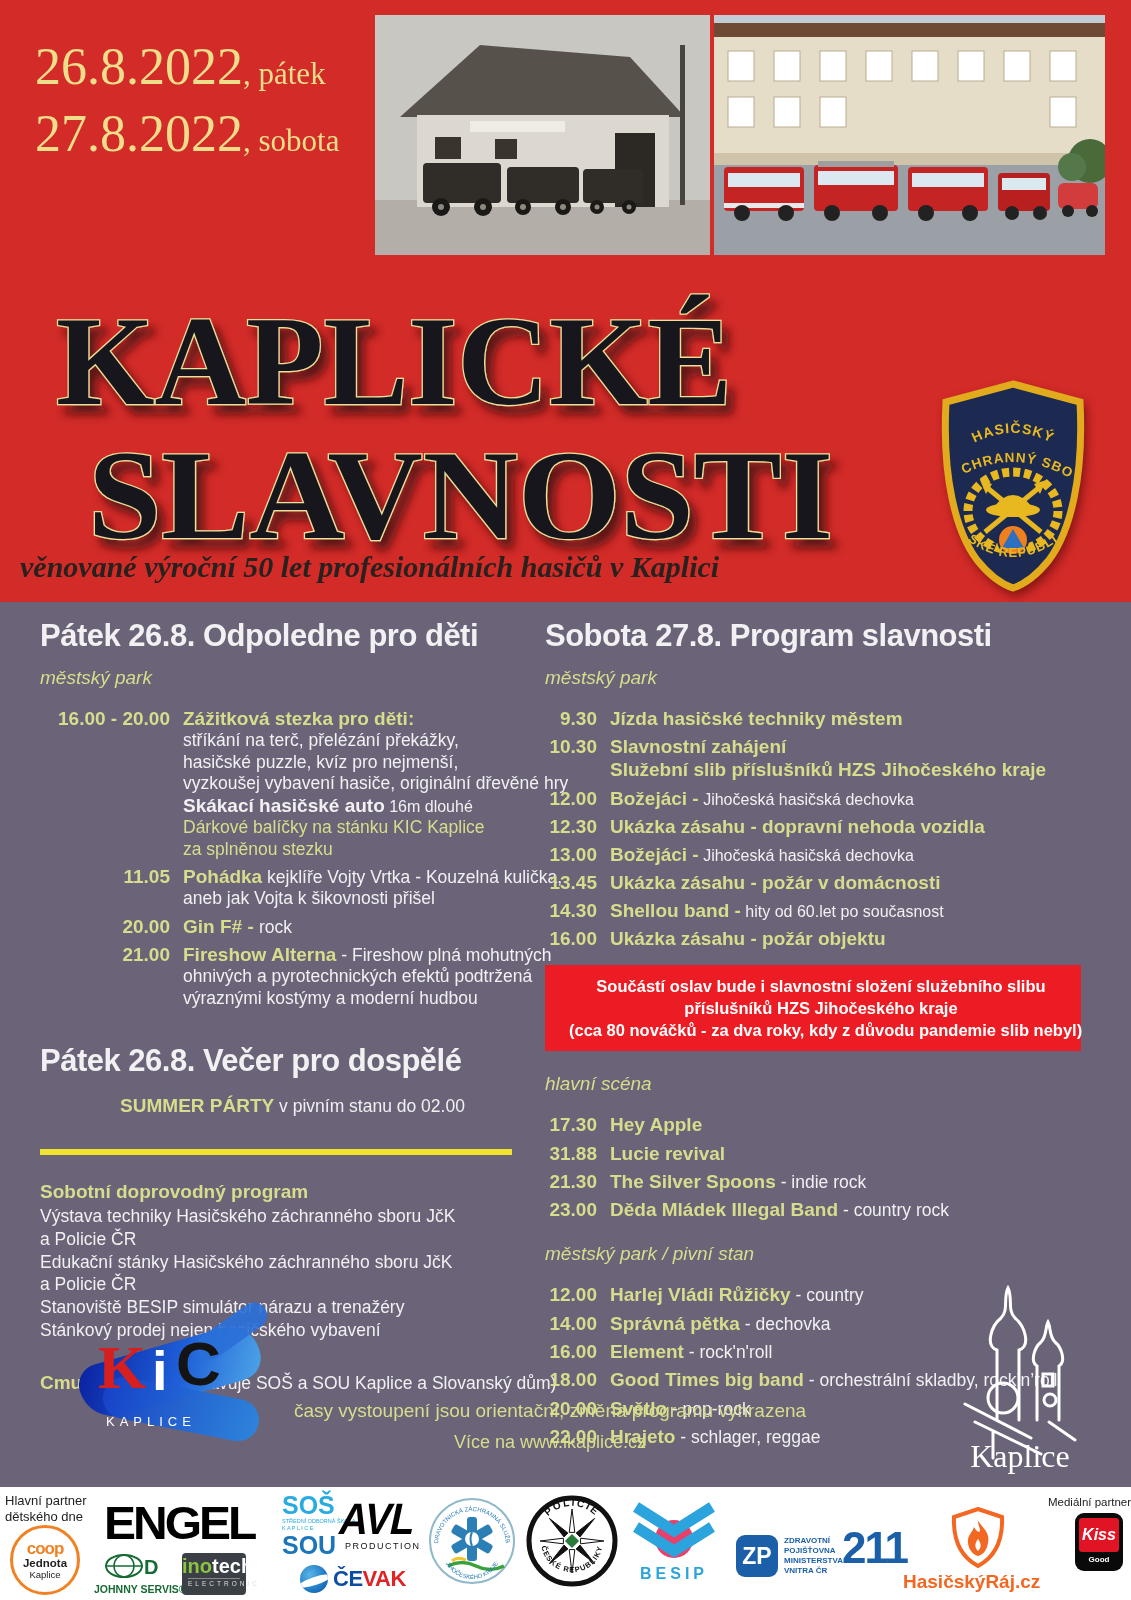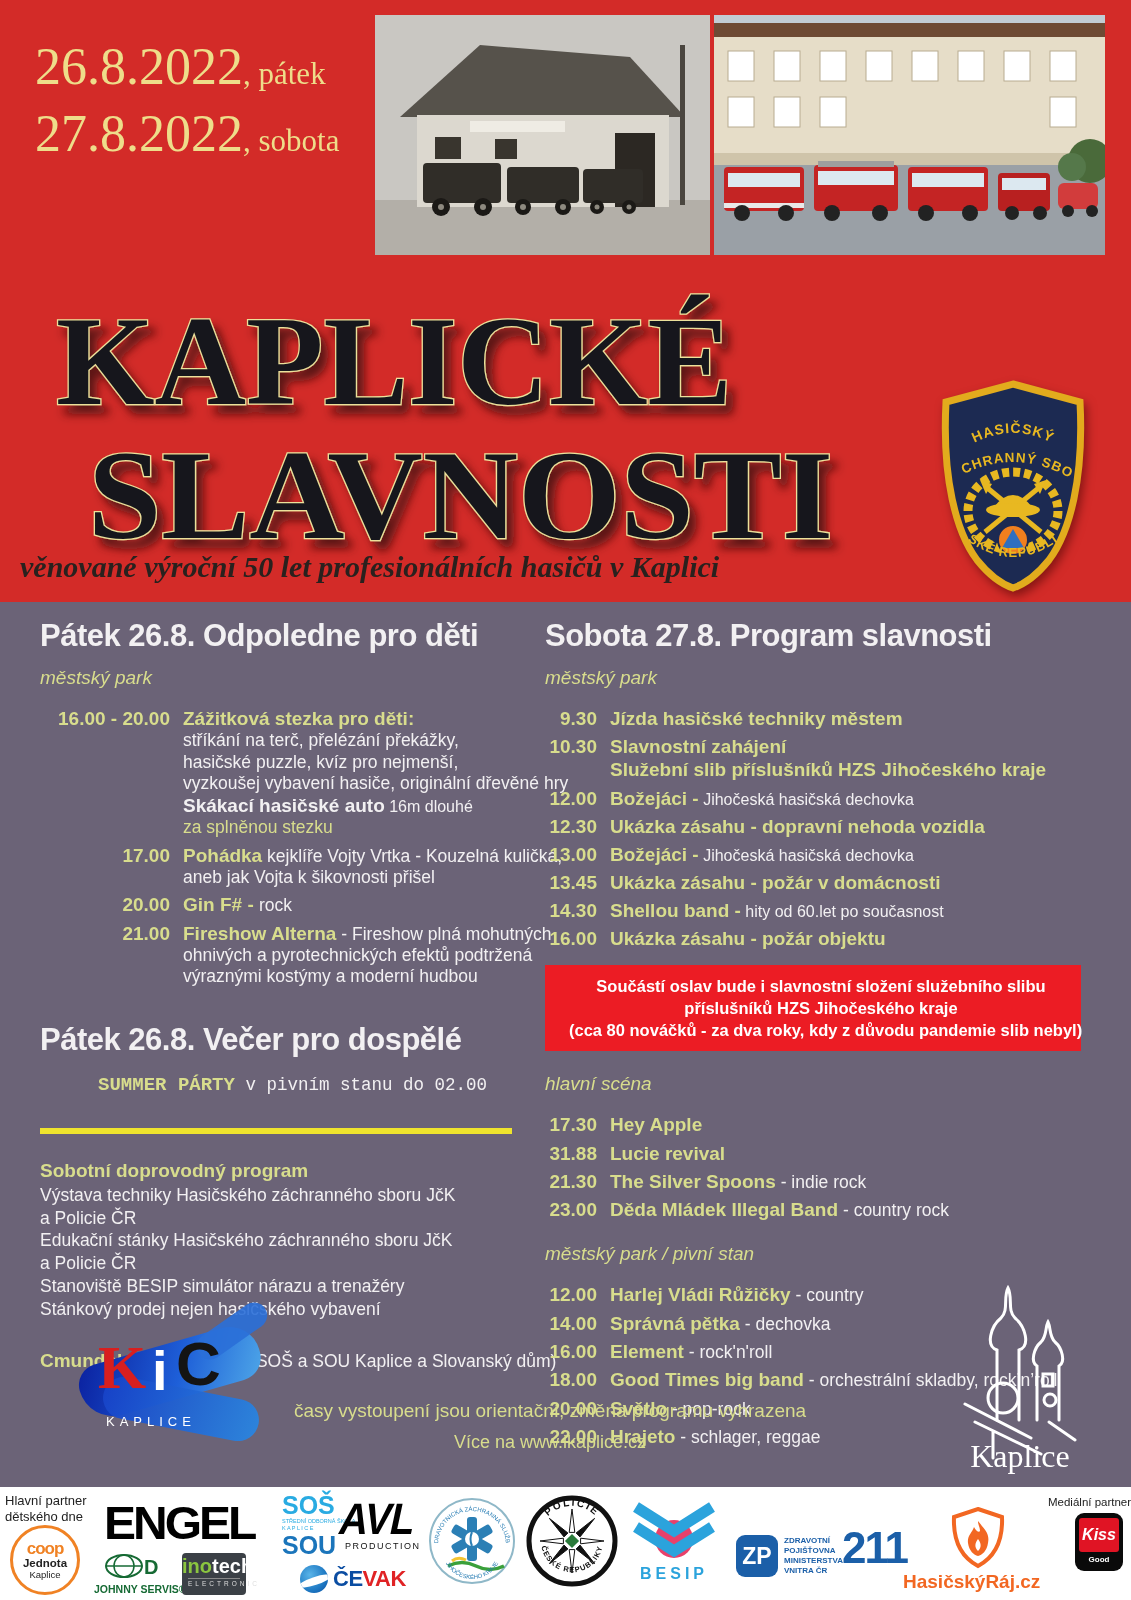--- a/index.html
+++ b/index.html
@@ -35,21 +35,21 @@
   .t130 .ptime{width:130px;}
   .t52 .ptime{width:52px;}
   .pbody{margin-left:13px;}
   .pline{white-space:nowrap;}
   .s-ab{color:var(--accent);font-weight:bold;font-size:19px;}
   .s-a{color:var(--accent);font-size:17.5px;}
   .s-w{color:var(--white);font-size:17.5px;}
   .s-wb{color:var(--white);font-weight:bold;font-size:19px;}
   .s-ws{color:var(--white);font-size:16px;}
   .evening-h2{margin-top:34px;}
-  .summer{margin-top:16px;text-align:center;font-family:Liberation Mono, monospace;}
+  .summer{margin-top:16px;text-align:center;}
   .divider{margin-top:32px;width:472px;height:6px;background:#efe42d;}
   .sideprog{margin-top:26px;}
   .sideprog-h{color:var(--accent);font-weight:bold;font-size:19px;margin-bottom:2px;}
   .sideprog-lines div{color:var(--white);font-size:17.5px;line-height:1.3;white-space:nowrap;}
   .cmund{margin-top:30px;}
   .notice{margin-top:14px;width:520px;background:#ec1c24;padding:10px 8px;text-align:center;}
   .notice div{color:#fff;font-weight:bold;font-size:16.5px;line-height:1.35;white-space:nowrap;margin-left:16px;}
   .venue2{margin-top:22px;}
   .footnote1{position:absolute;left:0;top:798px;width:1100px;text-align:center;color:var(--accent);font-size:19px;}
   .footnote2{position:absolute;left:0;top:830px;width:1100px;text-align:center;color:var(--accent);font-size:18px;}
@@ -257,25 +257,26 @@
       <div class="venue">městský park</div>
       <div class="program t130">
           <div class="prow">
             <div class="ptime">16.00 - 20.00</div>
             <div class="pbody">
               <div class="pline"><span class="s-ab">Zážitková stezka pro děti:</span></div>
               <div class="pline"><span class="s-w">stříkání na terč, přelézání překážky,</span></div>
               <div class="pline"><span class="s-w">hasičské puzzle, kvíz pro nejmenší,</span></div>
               <div class="pline"><span class="s-w">vyzkoušej vybavení hasiče, originální dřevěné hry</span></div>
               <div class="pline"><span class="s-wb">Skákací hasičské auto</span><span class="s-ws"> 16m dlouhé</span></div>
+              <div class="pline"><span class="s-a">Dárkové balíčky na stánku KIC Kaplice</span></div>
               <div class="pline"><span class="s-a">za splněnou stezku</span></div>
             </div>
           </div>
           <div class="prow">
-            <div class="ptime">17.00</div>
+            <div class="ptime">11.05</div>
             <div class="pbody">
               <div class="pline"><span class="s-ab">Pohádka</span><span class="s-w"> kejklíře Vojty Vrtka - Kouzelná kulička,</span></div>
               <div class="pline"><span class="s-w">aneb jak Vojta k šikovnosti přišel</span></div>
             </div>
           </div>
           <div class="prow">
             <div class="ptime">20.00</div>
             <div class="pbody">
               <div class="pline"><span class="s-ab">Gin F# - </span><span class="s-w">rock</span></div>
             </div>

